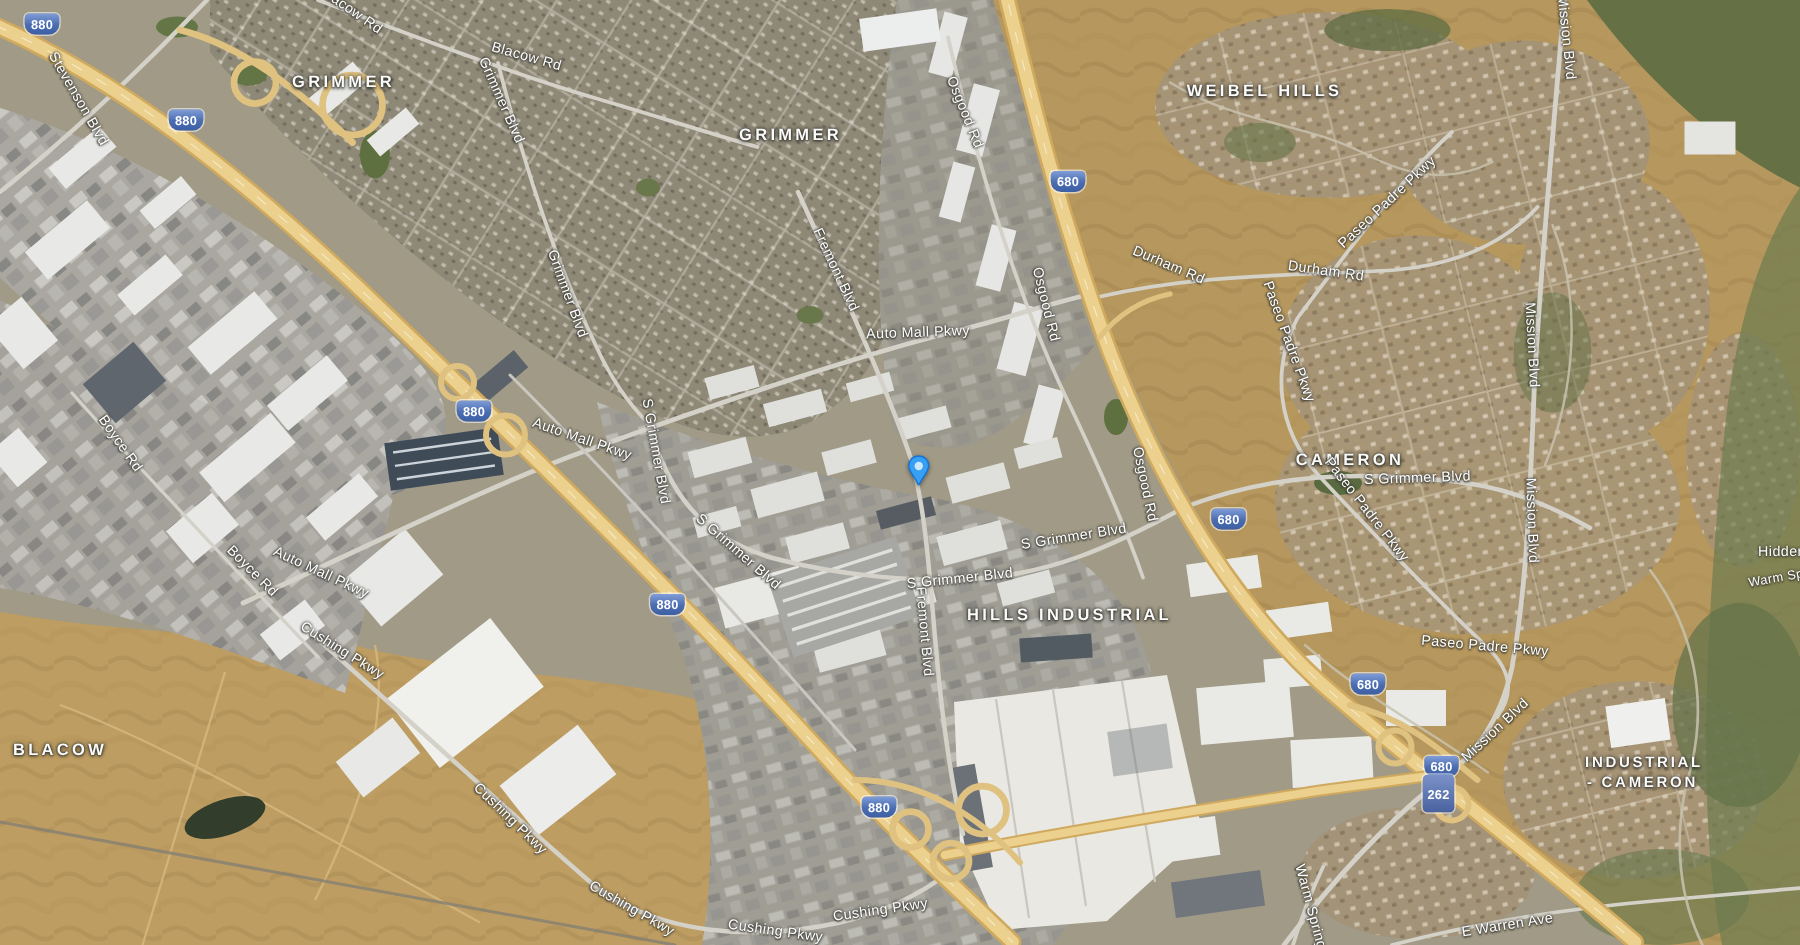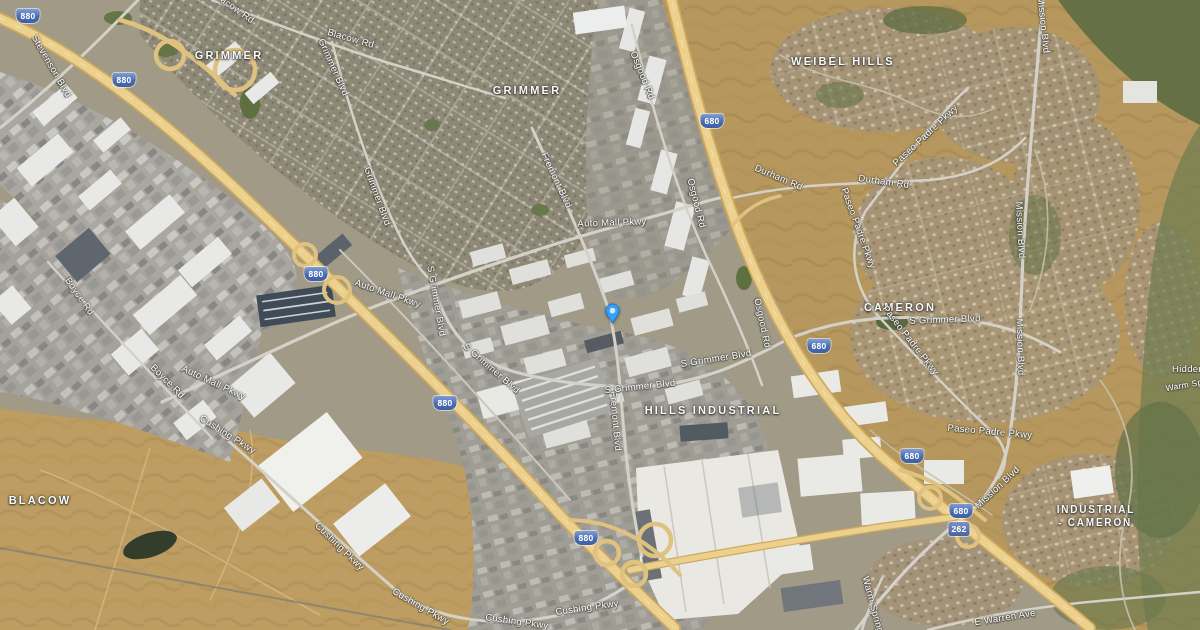--- a/index.html
+++ b/index.html
@@ -11,21 +11,21 @@
       white-space:nowrap;text-shadow:0 0 3px rgba(45,45,42,.95),0 1px 2px rgba(45,45,42,.9),0 0 1px rgba(45,45,42,.9);}
   .nb.sm{font-size:10px;letter-spacing:1.8px;}
   .rd{position:absolute;color:#ffffff;font-weight:400;font-size:9.5px;letter-spacing:.3px;
       white-space:nowrap;text-shadow:0 0 2px rgba(55,55,50,.95),0 0 2px rgba(55,55,50,.9),0 1px 1px rgba(55,55,50,.8);}
   .rd.tiny{font-size:8.5px;}
   .shield{position:absolute;display:flex;align-items:center;justify-content:center;
       width:23px;height:14px;transform:translate(-50%,-50%);
       background:linear-gradient(180deg,#7f9dd8 0%,#4a6cb0 55%,#3d5fa5 100%);
       border-radius:3px 3px 7px 7px;box-shadow:0 0 0 1px rgba(255,255,255,.55);
       color:#fff;font-weight:700;font-size:8.5px;letter-spacing:.2px;}
-  .shield.state{border-radius:3px;width:21px;height:14px;
+  .shield.state{border-radius:3px;width:21px;height:25px;
       background:linear-gradient(180deg,#7b92c8,#49629f);}
   .pin{position:absolute;filter:drop-shadow(0 1px 1.5px rgba(0,0,0,.45));}
 </style>
 </head>
 <body>
 
 <div class="map-root">
 
 <svg class="bg" width="1200" height="630" viewBox="0 0 1200 630" xmlns="http://www.w3.org/2000/svg">
   <defs>

